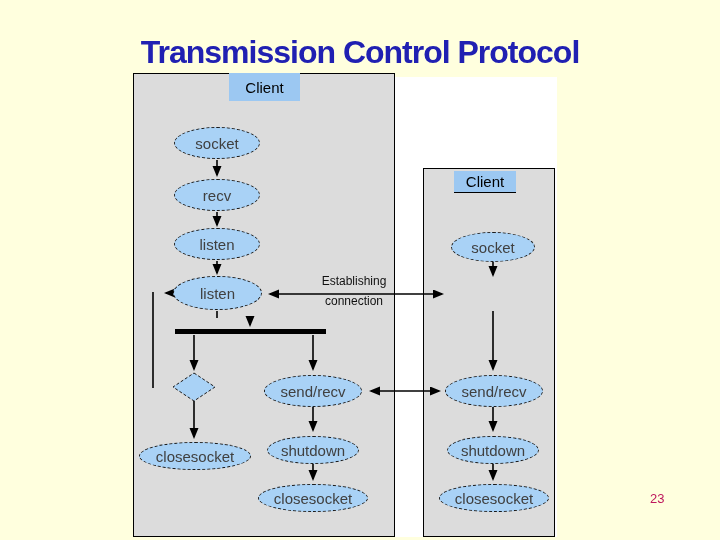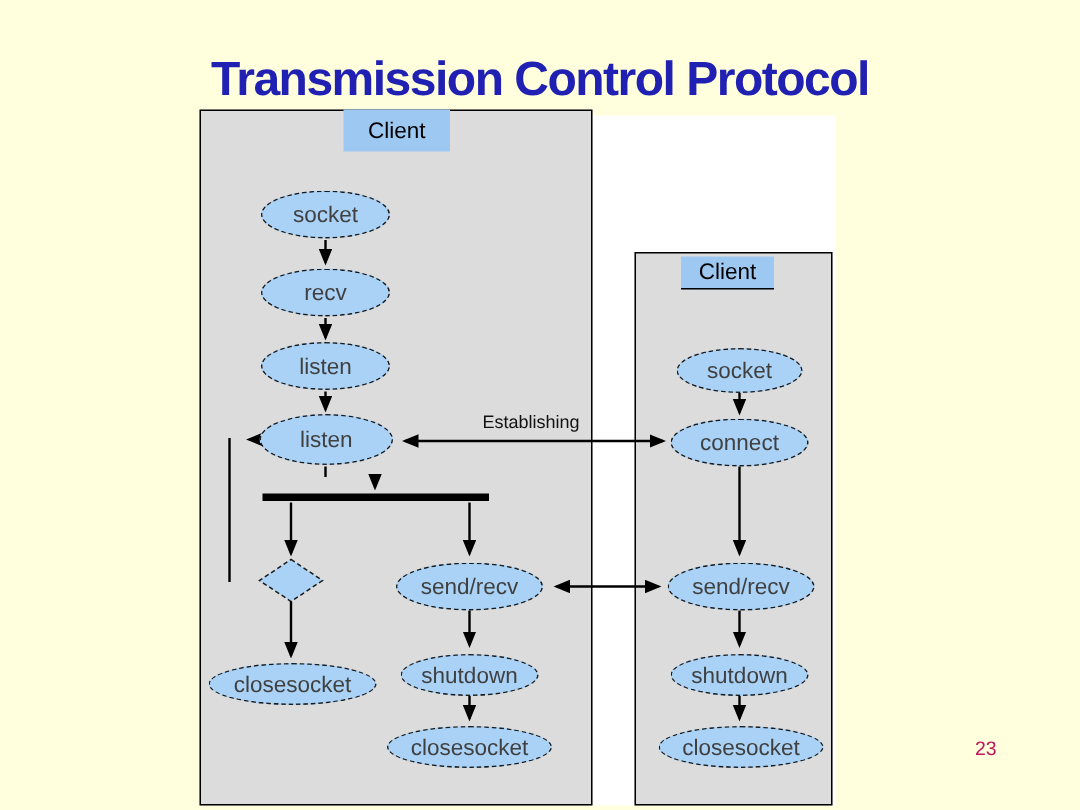--- a/index.html
+++ b/index.html
@@ -136,24 +136,24 @@
   <div class="node" style="left:174px;top:127px;width:86px;height:32px;">socket</div>
   <div class="node" style="left:174px;top:179px;width:86px;height:32px;">recv</div>
   <div class="node" style="left:174px;top:228px;width:86px;height:32px;">listen</div>
   <div class="node" style="left:173px;top:276px;width:89px;height:34px;">listen</div>
   <div class="node" style="left:264px;top:375px;width:98px;height:32px;">send/recv</div>
   <div class="node" style="left:139px;top:442px;width:112px;height:28px;">closesocket</div>
   <div class="node" style="left:267px;top:436px;width:92px;height:28px;">shutdown</div>
   <div class="node" style="left:258px;top:484px;width:110px;height:28px;">closesocket</div>
 
   <div class="node" style="left:451px;top:232px;width:84px;height:30px;">socket</div>
-  <div class="node" style="left:447px;top:279px;width:92px;height:32px;">connect</div>
   <div class="node" style="left:445px;top:375px;width:98px;height:32px;">send/recv</div>
   <div class="node" style="left:447px;top:436px;width:92px;height:28px;">shutdown</div>
   <div class="node" style="left:439px;top:484px;width:110px;height:28px;">closesocket</div>
 
   <div class="annotation">
     <div>Establishing</div>
+    <div>connection</div>
   </div>
 
   <div class="page-number">23</div>
 
 </div>
 
 </body></html>

